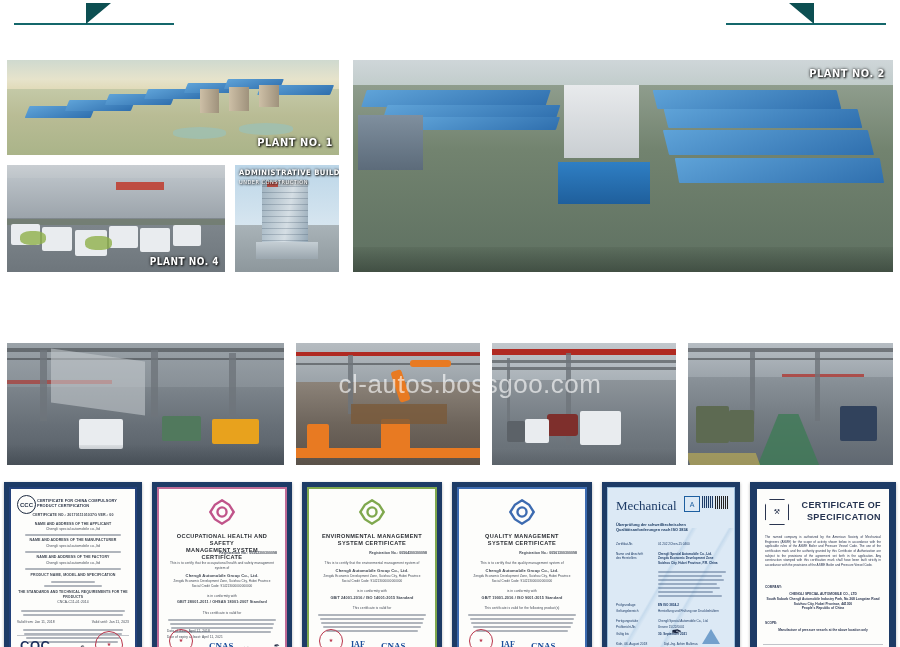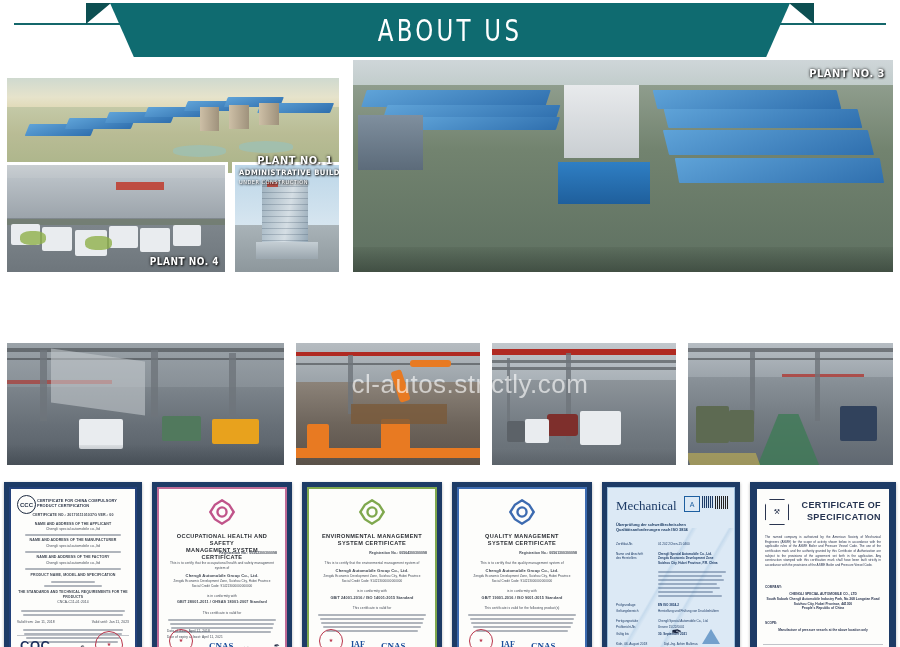--- a/index.html
+++ b/index.html
@@ -90,21 +90,21 @@
     color: #ffffff;
     font-family: "DejaVu Sans Condensed", "Liberation Sans", sans-serif;
     font-weight: 700;
     text-shadow: 0 0 3px rgba(0,0,0,.85), 1px 1px 2px rgba(0,0,0,.9);
     letter-spacing: .5px;
     white-space: nowrap;
     z-index: 6;
   }
 
   
-  #ph1 { left: 4px;  top: 18px;   width: 338px; height: 101px; }
+  #ph1 { left: 4px;  top: 0px;   width: 338px; height: 101px; }
   #ph1 .sky   { height: 34%; background: linear-gradient(#cfd9cf,#e6e3cb 60%,#dfd8b4); }
   #ph1 .ground{ height: 70%; background: linear-gradient(#c4c9a7,#b9bc95 40%,#aab489); }
   .roof { position:absolute; background: linear-gradient(160deg,#5fa3d8,#2f6fae); border-radius:1px; }
   .tower{ position:absolute; background: linear-gradient(90deg,#cdbfa6,#9f927c); }
   .pond { position:absolute; background:#9fbfb2; border-radius:50%/40%; opacity:.85;}
 
   
   #ph2 { left: 350px; top: 0px; width: 546px; height: 218px; }
   #ph2 .sky    { height: 14%; background: linear-gradient(#cfd6d9,#bfcbc9); }
   #ph2 .ground { height: 88%; background: linear-gradient(#8f9d8d,#72836f 35%,#5e7061); }
@@ -264,23 +264,20 @@
   }
 </style>
 </head>
 <body>
 
 <div class="header">
   <div class="ribbon-line left"></div>
   <div class="ribbon-line right"></div>
   <div class="ribbon-fold left"></div>
   <div class="ribbon-fold right"></div>
-  <div class="ribbon-body">
-    <span class="ribbon-title">ABOUT  US</span>
-  </div>
 </div>
 
 <div class="content">
 
   <div class="photo" id="ph1">
     <div class="sky"></div>
     <div class="ground"></div>
     <div class="roof" style="left:6%;top:48%;width:20%;height:13%;transform:skewX(-22deg)"></div>
     <div class="roof" style="left:18%;top:42%;width:20%;height:12%;transform:skewX(-22deg)"></div>
     <div class="roof" style="left:30%;top:36%;width:20%;height:12%;transform:skewX(-22deg)"></div>
@@ -303,21 +300,21 @@
     <div class="roof" style="left:6%;top:21%;width:32%;height:7%;transform:skewX(-18deg)"></div>
     <div class="roof" style="left:10%;top:27%;width:28%;height:6%;transform:skewX(-18deg)"></div>
     <div class="roof" style="left:56%;top:14%;width:34%;height:9%;transform:skewX(14deg)"></div>
     <div class="roof" style="left:58%;top:23%;width:36%;height:9%;transform:skewX(14deg)"></div>
     <div class="roof" style="left:58%;top:33%;width:38%;height:12%;transform:skewX(14deg)"></div>
     <div class="roof" style="left:60%;top:46%;width:38%;height:12%;transform:skewX(10deg)"></div>
     <div style="position:absolute;left:39%;top:12%;width:14%;height:34%;background:linear-gradient(#e8eaec,#c9ced2)"></div>
     <div style="position:absolute;left:38%;top:48%;width:17%;height:20%;background:linear-gradient(#2f7fc4,#1f5f9c)"></div>
     <div style="position:absolute;left:1%;top:26%;width:12%;height:26%;background:linear-gradient(#7f8f9e,#5c6b7a)"></div>
     <div style="position:absolute;left:0;bottom:0;width:100%;height:12%;background:linear-gradient(rgba(70,85,70,.2),rgba(50,62,52,.65))"></div>
-    <div class="caption" style="right:8px;top:7px;font-size:11px">PLANT NO. 3</div>
+    <div class="caption" style="right:8px;top:7px;font-size:11px">PLANT NO. 2</div>
   </div>
 
   <div class="photo" id="ph3">
     <div class="sky"></div>
     <div class="ground"></div>
     <div style="position:absolute;left:0;top:12%;width:100%;height:38%;background:linear-gradient(#b9c0c6,#9ca4ab)"></div>
     <div style="position:absolute;left:50%;top:16%;width:22%;height:7%;background:#c0392b;opacity:.85"></div>
     <div style="position:absolute;left:0;top:50%;width:100%;height:6%;background:#6f7a6a;opacity:.7"></div>
     <div class="truck" style="left:2%;top:55%;width:13%;height:20%"></div>
     <div class="truck" style="left:16%;top:58%;width:14%;height:22%"></div>
@@ -396,21 +393,21 @@
     <div class="column" style="left:30%;top:6%;width:2.5%;height:60%"></div>
     <div class="column" style="left:62%;top:6%;width:2.5%;height:58%"></div>
     <div class="greenfloor" style="left:34%;bottom:0;width:30%;height:42%;
          clip-path:polygon(34% 0,66% 0,100% 100%,0 100%)"></div>
     <div class="truckdark" style="left:4%;top:52%;width:16%;height:30%;background:#5d6a52"></div>
     <div class="truckdark" style="left:20%;top:55%;width:12%;height:26%;background:#5d6a52"></div>
     <div class="truckdark" style="left:74%;top:52%;width:18%;height:28%;background:#31425c"></div>
     <div style="position:absolute;left:0;bottom:0;width:34%;height:10%;background:#d9c24a;opacity:.5;transform:skewX(20deg)"></div>
   </div>
 
-  <div class="watermark">cl-autos.strictly.com</div>
+  <div class="watermark">cl-autos.bossgoo.com</div>
 
   <div class="cert" id="c1">
     <div class="cert-inner">
       <div class="ccc-badge">
         <span>CCC</span>
       </div>
       <div style="position:absolute;left:26px;top:9px;right:4px;font-size:3.9px;font-weight:700;color:#2b3448;letter-spacing:.1px">CERTIFICATE FOR CHINA COMPULSORY PRODUCT CERTIFICATION</div>
       <div style="position:absolute;left:6px;right:6px;top:24px">
         <div class="tiny b" style="font-size:3.6px">CERTIFICATE NO.: 2017011101037G     VER.: 00</div>
         <div class="tiny b" style="font-size:3.6px;margin-top:3px">NAME AND ADDRESS OF THE APPLICANT</div>

